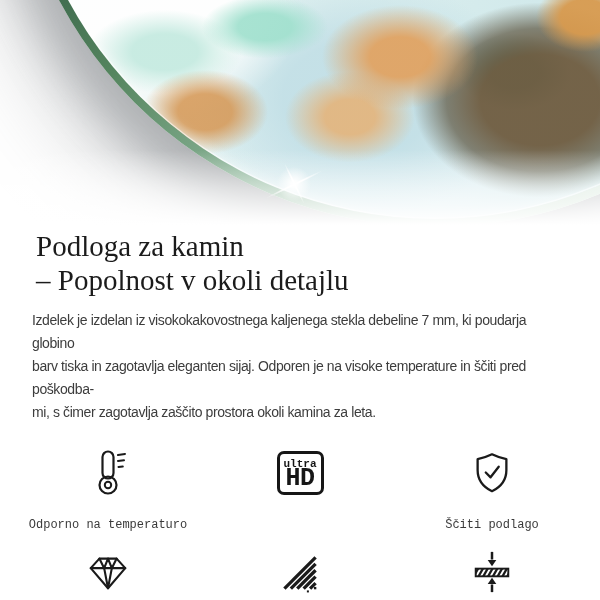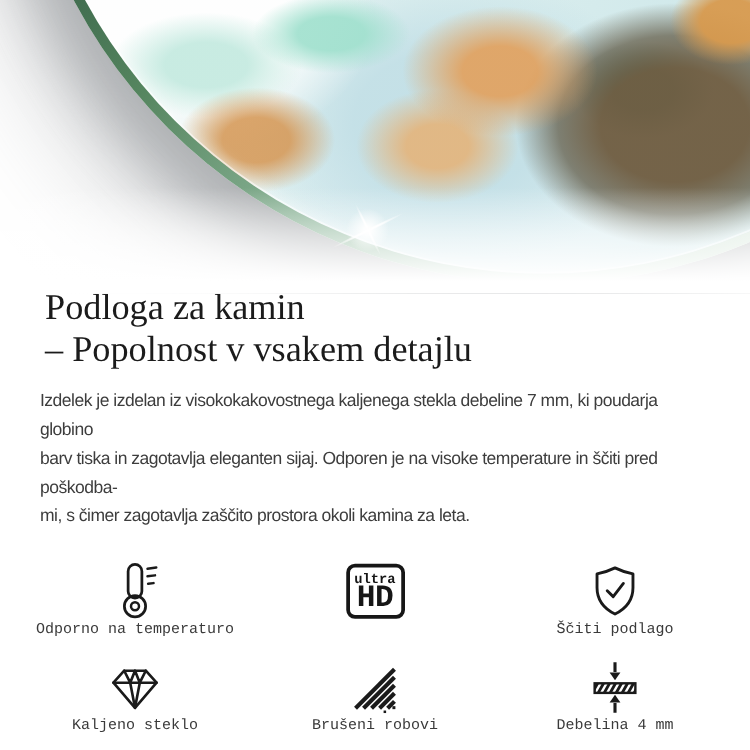--- a/index.html
+++ b/index.html
@@ -78,21 +78,21 @@
   }
 
   
   .features {
     margin-top:24px; padding:0 12px;
     display:grid; grid-template-columns:1fr 1fr 1fr; row-gap:14px;
   }
   .feature { display:flex; flex-direction:column; align-items:center;font-family:Liberation Mono, monospace; }
   .feature .icon-box { height:48px; display:flex; align-items:flex-end; justify-content:center; }
   .feature .label {
-    margin-top:0; font-size:12px; line-height:15px; color:#3a3a3a; text-align:center;
+    margin-top:22px; font-size:12px; line-height:15px; color:#3a3a3a; text-align:center;
   }
   .icon-svg { display:block; }
   .hd-badge {
     width:47px; height:44px; margin-bottom:1px;
     border:3px solid #161616; border-radius:7px;
     display:flex; flex-direction:column; align-items:center; justify-content:center;
     color:#161616;
   }
   .hd-badge .hd-top { font-size:11px; font-weight:bold; line-height:11px; }
   .hd-badge .hd-bottom { font-size:25px; font-weight:bold; line-height:18px; letter-spacing:-0.5px; }
@@ -103,21 +103,21 @@
 <div class="hero">
   <div class="disc-outer">
     <div class="disc-inner"></div>
   </div>
   <div class="hero-fade"></div>
   <div class="sparkle"></div>
 </div>
 
 <div class="content">
   <h1 class="page-title">Podloga za kamin
-– Popolnost v vsakem detajlu</h1>
+– Popolnost v okoli detajlu</h1>
   <p class="body-text">Izdelek je izdelan iz visokokakovostnega kaljenega stekla debeline 7 mm, ki poudarja globino
 barv tiska in zagotavlja eleganten sijaj. Odporen je na visoke temperature in ščiti pred poškodba-
 mi, s čimer zagotavlja zaščito prostora okoli kamina za leta.</p>
 </div>
 
 <div class="features">
 
   <div class="feature">
     <div class="icon-box">
       <svg class="icon-svg" width="48" height="48" viewBox="0 0 48 48" fill="none" stroke="#1a1a1a" stroke-width="2.2" stroke-linecap="round" stroke-linejoin="round">

